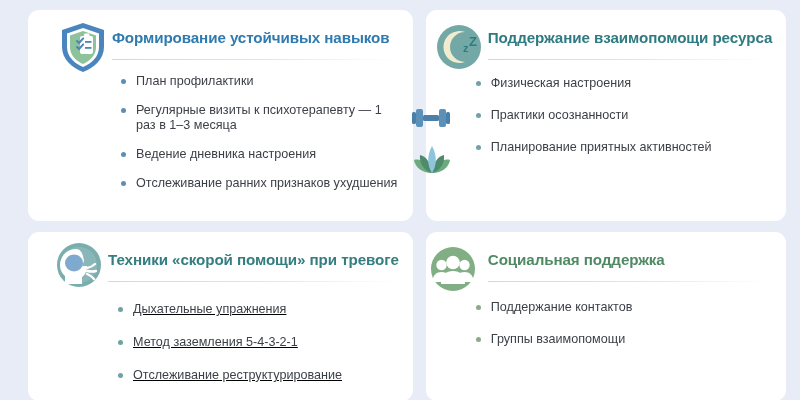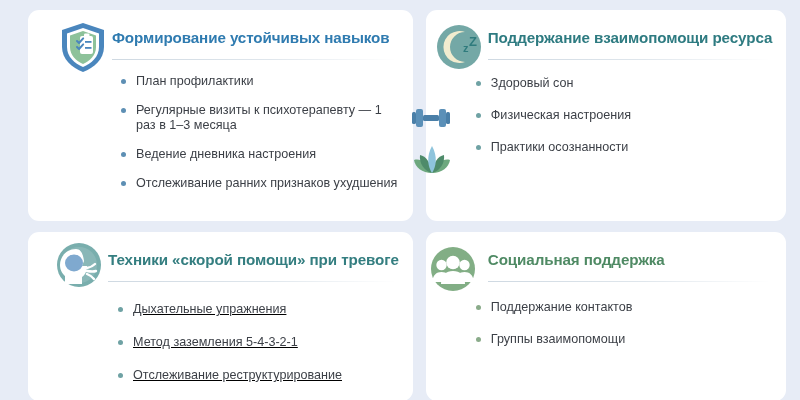--- a/index.html
+++ b/index.html
@@ -207,23 +207,23 @@
         <path d="M20 32 C28 30 33 22 32 14 C26 15 21 22 20 32 Z" fill="#4e8b6a"></path>
         <path d="M20 32 C16 26 14 16 20 5 C26 16 24 26 20 32 Z" fill="#8ec4dc"></path>
       </svg>
     </div>
 
     <div class="card-head">
       <div class="card-title">Поддержание взаимопомощи ресурса</div>
       <div class="title-rule"></div>
     </div>
     <ul class="bullets">
-      <li>Здоровый сон</li>
       <li>Физическая настроения</li>
       <li>Практики осознанности</li>
+      <li>Планирование приятных активностей</li>
     </ul>
   </div>
 
   <div class="card c3">
     <div class="card-icon">
       <svg viewBox="0 0 50 50" xmlns="http://www.w3.org/2000/svg">
         <circle cx="25" cy="25" r="22" fill="#79aead"></circle>
         <circle cx="25" cy="25" r="18" fill="#ffffff" opacity="0.12"></circle>
         <path d="M22 9 C12 9 6 17 6 25 C6 31 9 34 11 36 L11 44 L28 44 L28 37 C31 35 33 31 33 26 L28 26 L30 21 C29 14 27 9 22 9 Z" fill="#ffffff"></path>
         <ellipse cx="20" cy="23" rx="9" ry="8.5" fill="#7fa9cf"></ellipse>

